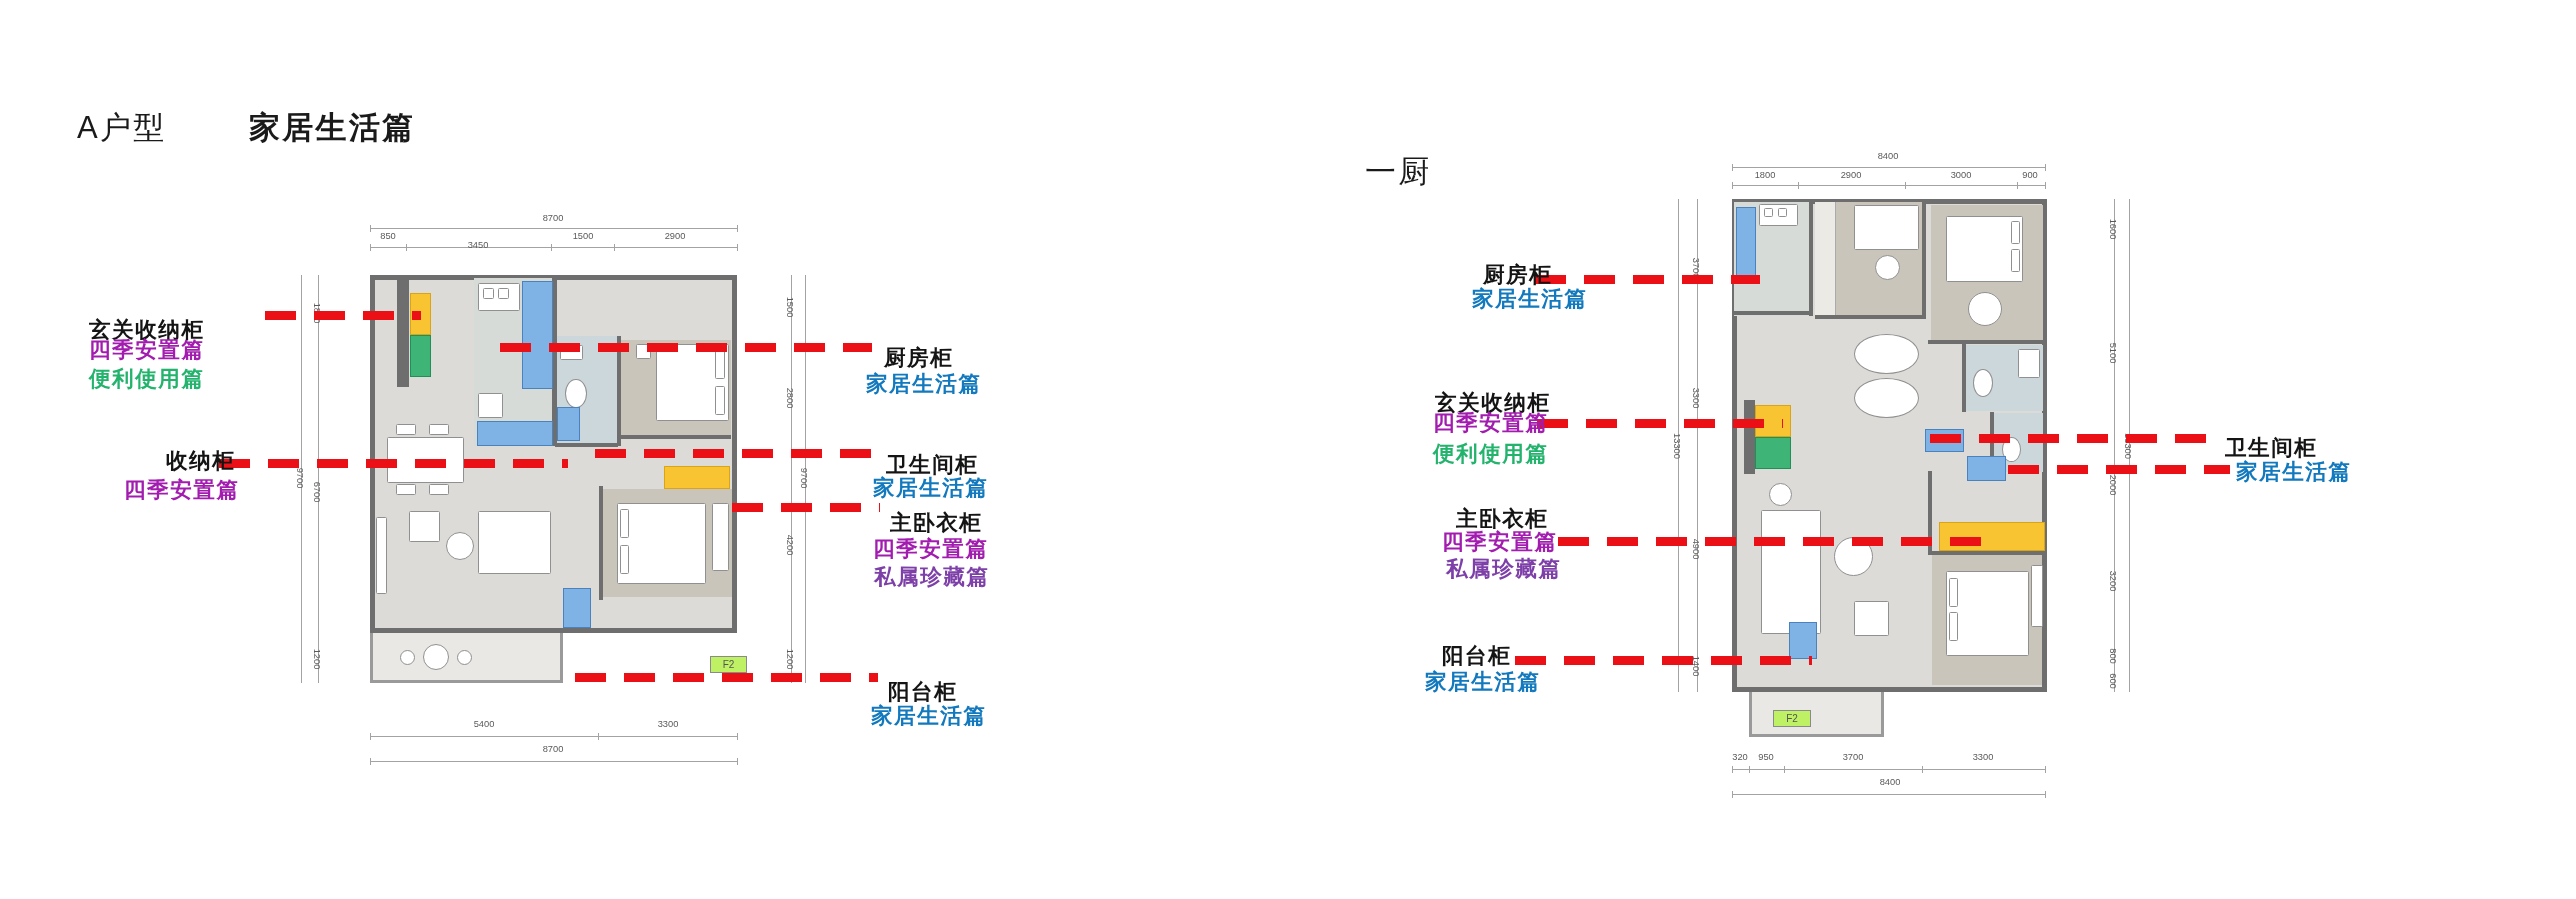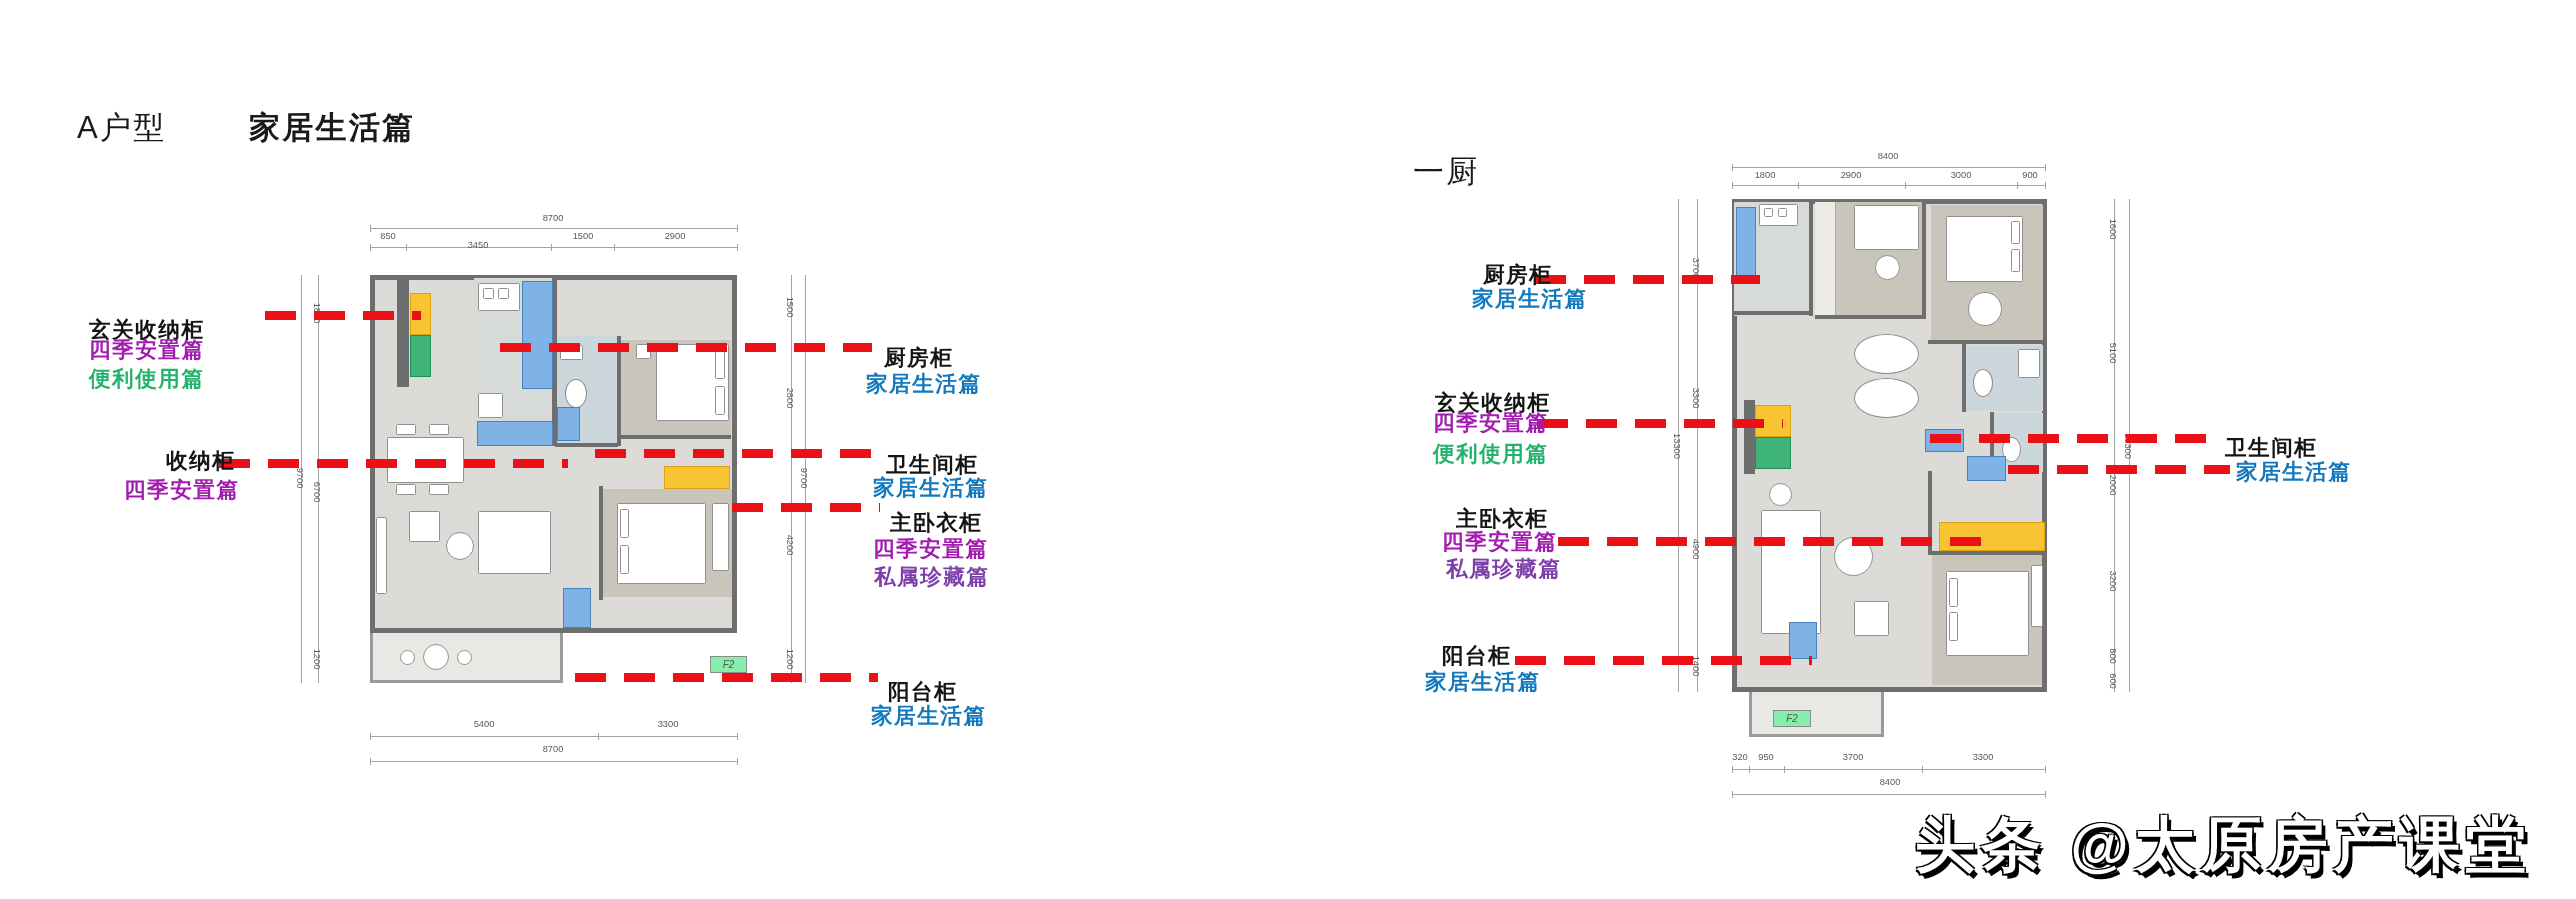--- a/index.html
+++ b/index.html
@@ -21,36 +21,36 @@
   .main{position:absolute;background:#dcdbd7;border:5.4px solid #6e6e6e;box-sizing:border-box;z-index:10;}
   .wall{position:absolute;background:#6e6e6e;z-index:12;}
   .room{position:absolute;z-index:11;}
   .f{position:absolute;background:#fff;border:1.5px solid #909090;box-sizing:border-box;z-index:12;border-radius:1.5px;}
   .circ{border-radius:50% !important;}
   .cabB{position:absolute;background:#7fb2e5;border:1.5px solid #4a82be;box-sizing:border-box;z-index:12;}
   .cabY{position:absolute;background:#f9c431;border:1.5px solid #d9a415;box-sizing:border-box;z-index:12;}
   .cabG{position:absolute;background:#3eb576;border:1.5px solid #1f9158;box-sizing:border-box;z-index:12;}
   .balc{position:absolute;background:#e9e8e4;border:3.9px solid #9a9a9a;border-top:none;box-sizing:border-box;z-index:9;}
   .strip{position:absolute;background:#efeeea;border:3.1px solid #9a9a9a;box-sizing:border-box;z-index:9;}
-  .f2{position:absolute;background:#86efac;border:0.8px solid #8a8a8a;font-size:10px;color:#555;
-      text-align:center;line-height:15.4px;z-index:12;font-style:italic;}
+  .f2{position:absolute;background:#bef264;border:0.8px solid #8a8a8a;font-size:10px;color:#555;
+      text-align:center;line-height:15.4px;z-index:12;}
   .wm{position:absolute;font-size:60px;font-weight:700;letter-spacing:6.2px;color:#fff;white-space:nowrap;z-index:40;
       text-shadow:3.9px 4.6px 0 #000,-1.5px -1.5px 0 #000,1.5px -1.5px 0 #000,-1.5px 1.5px 0 #000,1.5px 1.5px 0 #000;}
 </style>
 </head>
 <body>
 
 <div class="canvas">
 
   <div class="title" style="left:77px;top:107px;">
     <span>A户型</span>
   </div>
   <div class="title bold" style="left:249px;top:107px;">家居生活篇</div>
 
-  <div class="title" style="left:1365px;top:151px;margin-left:48px;">一厨</div>
+  <div class="title" style="left:1365px;top:151px;">一厨</div>
 
   <div class="plan" style="left:293px;top:208px;width:541px;height:602px;">
 
     <span class="d" style="left:260px;top:4.6px;">8700</span>
     <div class="dl" style="left:77px;top:20px;width:367px;height:0.8px;"></div>
     <div class="tk" style="left:77px;top:17px;"></div>
     <div class="tk" style="left:444px;top:17px;"></div>
     <span class="d" style="left:95px;top:23px;">850</span>
     <span class="d" style="left:185px;top:32px;text-align:center;">3450</span>
     <span class="d" style="left:290px;top:23px;">1500</span>
@@ -298,16 +298,15 @@
 
   <div class="lbl" style="left:1442px;top:633px;">阳台柜</div>
   <div class="tag c-blue" style="left:1425px;top:667px;">家居生活篇</div>
   <div class="rl" style="left:1515px;top:656px;width:297px;"></div>
 
   <div class="lbl" style="left:2225px;top:425px;">卫生间柜</div>
   <div class="tag c-blue" style="left:2236px;top:457px;">家居生活篇</div>
   <div class="rl" style="left:1930px;top:434px;width:282px;"></div>
   <div class="rl" style="left:2008px;top:465px;width:222px;"></div>
 
-  <div class="wm" style="left:1915px;top:805px;">头条 @太原房产课堂</div>
 
 </div>
 
 
 </body></html>

